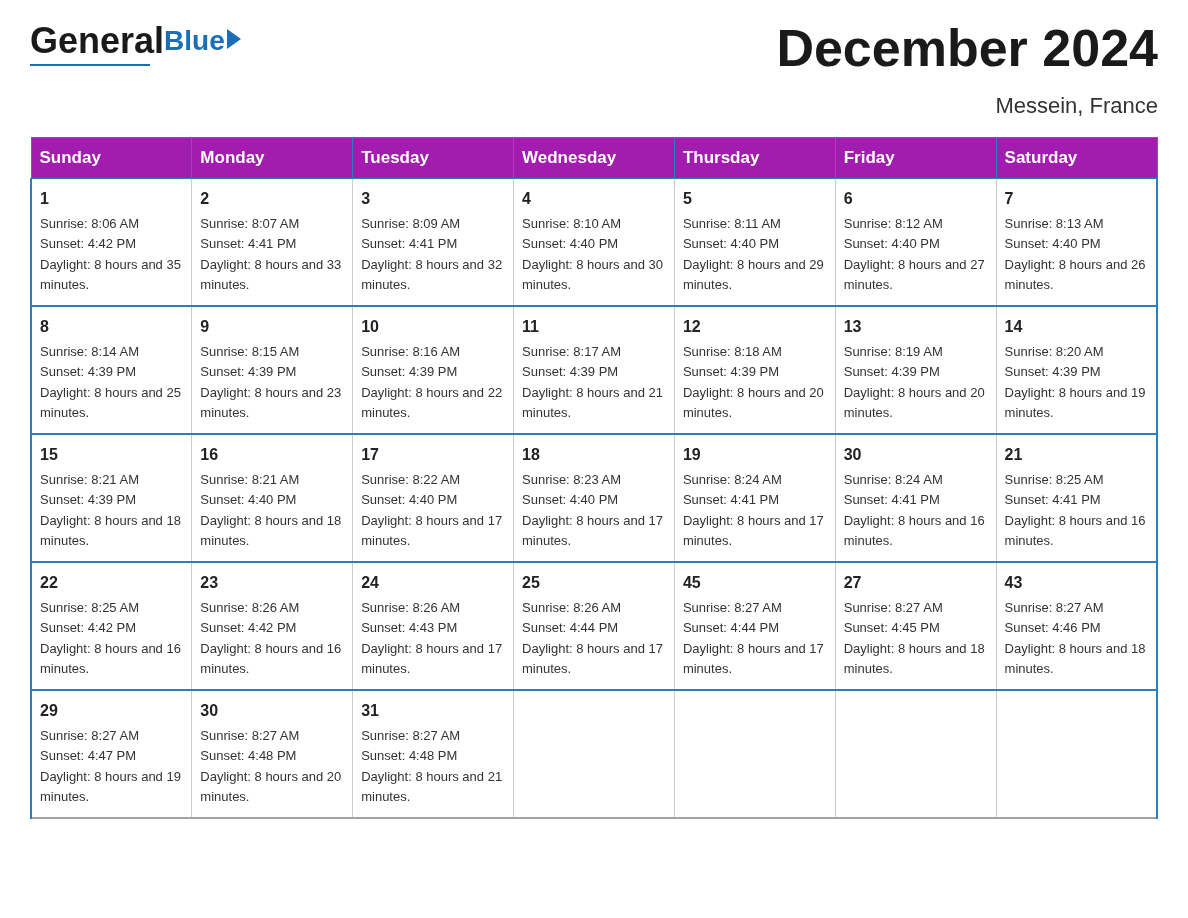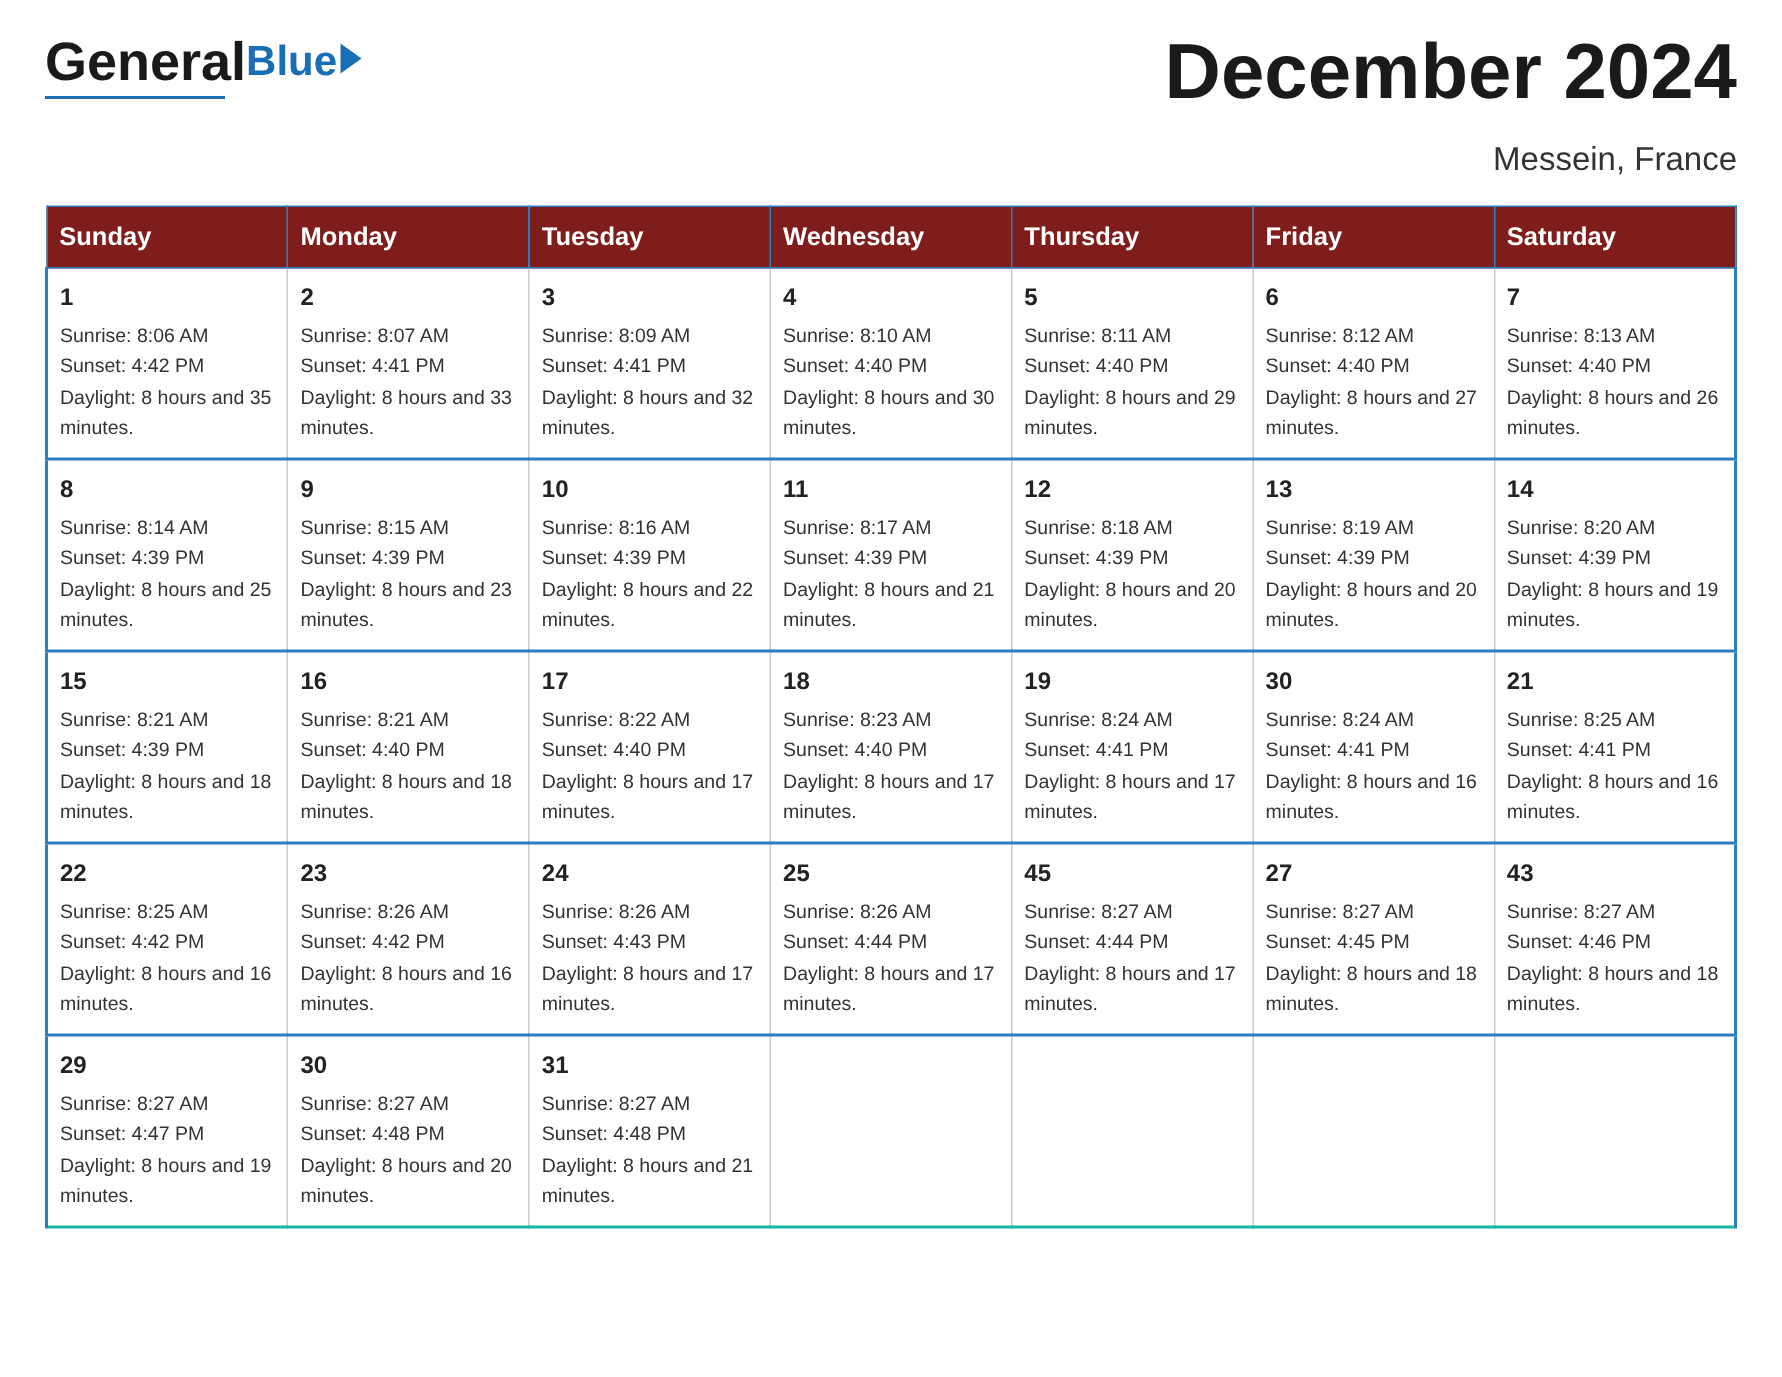--- a/index.html
+++ b/index.html
@@ -67,21 +67,21 @@
       font-size: 22px;
       color: #333;
       margin-top: 16px;
     }
     table {
       width: 100%;
       border-collapse: collapse;
       table-layout: fixed;
     }
     thead tr {
-      background: #7f1d1d;
+      background: #a21caf;
     }
     thead th {
       color: #fff;
       font-size: 17px;
       font-weight: bold;
       padding: 10px 8px;
       text-align: left;
       border: 1px solid #2a7fc1;
     }
     tbody tr {
@@ -104,21 +104,21 @@
       font-weight: bold;
       display: block;
       margin-bottom: 3px;
     }
     .day-info {
       font-size: 13px;
       color: #333;
       line-height: 1.55;
     }
     tbody tr:last-child {
-      border-bottom: 2px solid #14b8a6;
+      border-bottom: 2px solid #a3a3a3;
     }
   </style>
 </head>
 <body>
 
 <div class="header">
   <div class="logo">
     <div class="logo-text">
       <span class="logo-general">General</span>
       <div class="logo-blue-part">

